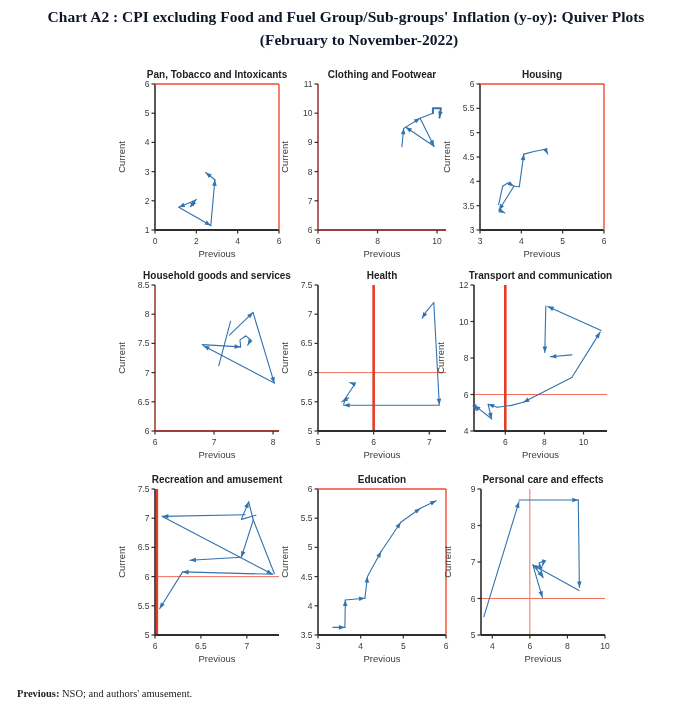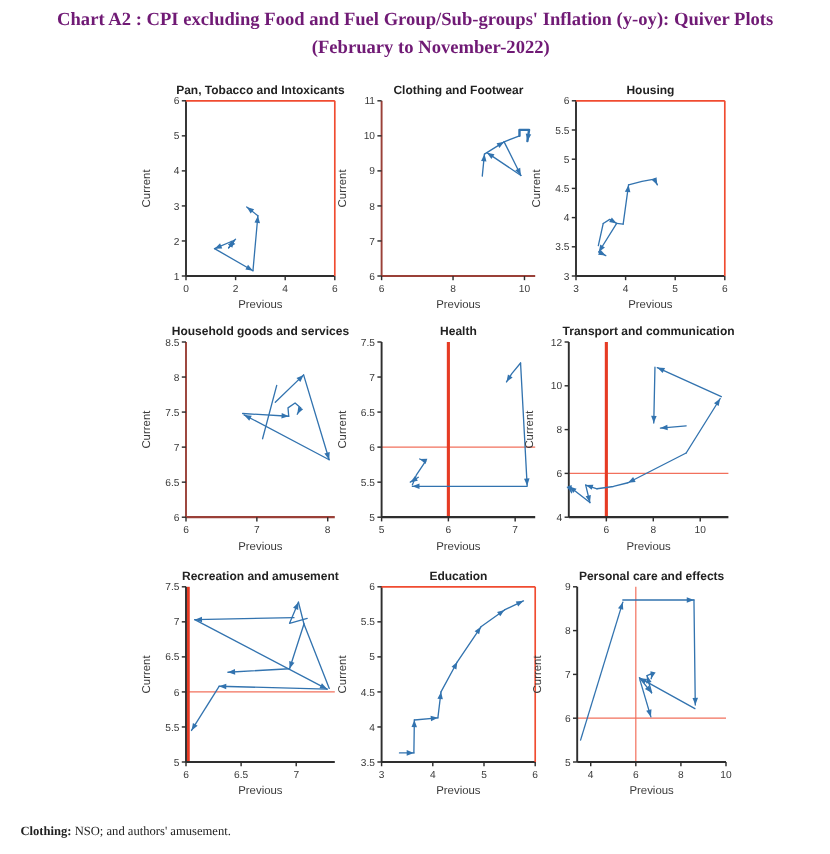--- a/index.html
+++ b/index.html
@@ -1,19 +1,19 @@
 <!DOCTYPE html>
 <html><head>
 <meta charset="utf-8">
 <style>
   html,body{margin:0;padding:0;background:#ffffff;}
   .page{position:relative;width:692px;height:712px;background:#fff;overflow:hidden;
         font-family:"Liberation Sans",sans-serif;}
   .title-line{position:absolute;left:0;width:692px;text-align:center;
-        font-family:"Liberation Serif",serif;font-weight:bold;font-size:15.5px;color:#701a75;}
+        font-family:"Liberation Serif",serif;font-weight:bold;font-size:15.5px;color:#0f172a;}
   #title1{top:8px;}
   #title2{top:31px;padding-left:13px;}
   #fig{position:absolute;left:0;top:0;}
   .footer{position:absolute;left:17px;top:688px;font-family:"Liberation Serif",serif;
         font-size:10.5px;color:#222;}
   .footer .b{font-weight:bold;}
 </style>
 </head>
 <body>
 
@@ -384,14 +384,14 @@
         <path d="M532.9 564.9 L543.0 577.3" fill="none" stroke="#3273af" stroke-width="1.1" stroke-linejoin="round" stroke-linecap="round"></path>
         <path d="M543 577.33 L537.4 574.1 L541.0 571.2 Z" fill="#3273af"></path>
         <path d="M543.0 577.3 L539.2 563.1" fill="none" stroke="#3273af" stroke-width="1.1" stroke-linejoin="round" stroke-linecap="round"></path>
         <path d="M539.2424242424242 563.095 L543.0 568.3 L538.5 569.5 Z" fill="#3273af"></path>
         <path d="M539.2 563.1 L543.9 560.9 L542.6 565.6" fill="none" stroke="#3273af" stroke-width="1.1" stroke-linejoin="round" stroke-linecap="round"></path>
         <path d="M542.6242424242424 565.65 L542.0 559.3 L546.4 560.5 Z" fill="#3273af"></path>
         <path d="M533.2 566.4 L542.4 597.4" fill="none" stroke="#3273af" stroke-width="1.1" stroke-linejoin="round" stroke-linecap="round"></path>
         <path d="M542.4363636363637 597.405 L538.5 592.3 L542.9 591.0 Z" fill="#3273af"></path>
       </g>
     </svg>
-  <div class="footer"><span class="b">Clothing:</span><span> NSO; and authors' amusement.</span></div>
+  <div class="footer"><span class="b">Previous:</span><span> NSO; and authors' amusement.</span></div>
 </div>
 
 </body></html>

